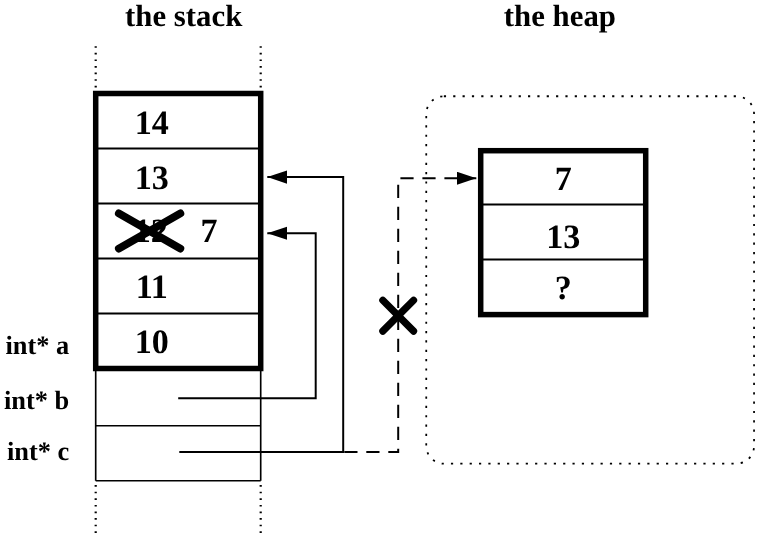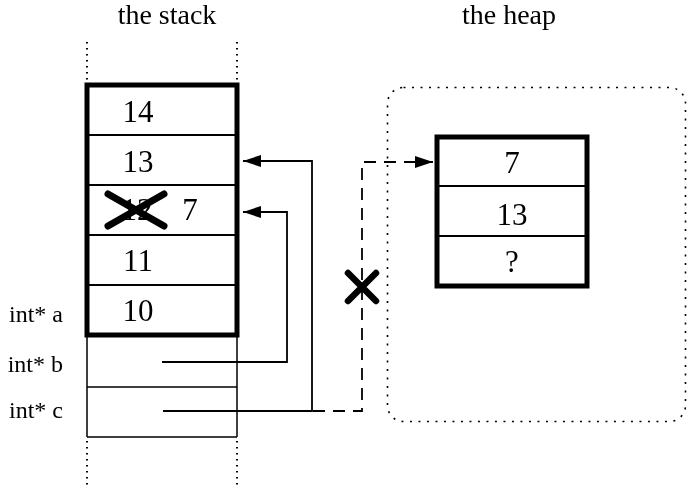--- a/index.html
+++ b/index.html
@@ -7,20 +7,21 @@
     padding: 0;
     background: #ffffff;
   }
   .stage {
     position: relative;
     width: 692px;
     height: 489px;
     background: #ffffff;
     overflow: hidden;
     font-family: "Liberation Serif", "DejaVu Serif", serif;
+    font-weight: bold;
   }
   svg {
     display: block;
   }
   text {
     fill: #000000;
     font-family: "Liberation Serif", "DejaVu Serif", serif;
   }
   .title-text {
     font-size: 28px;

